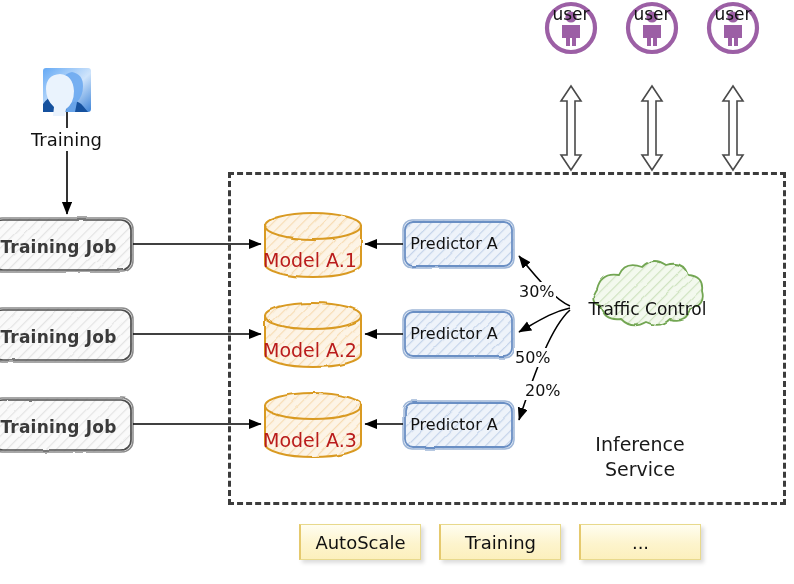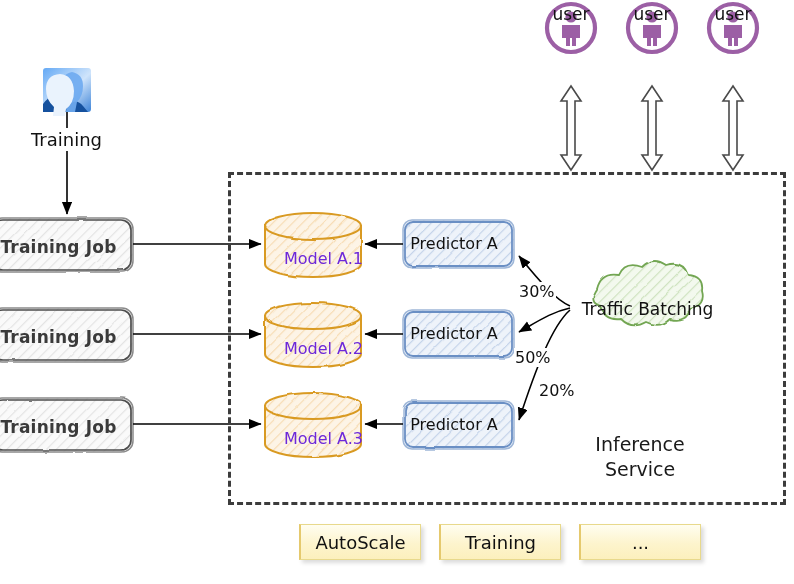--- a/index.html
+++ b/index.html
@@ -69,23 +69,23 @@
   }
   .tj1 { left: -8px; top: 218px; }
   .tj2 { left: -8px; top: 308px; }
   .tj3 { left: -8px; top: 398px; }
 
   
   .model { width: 100px; height: 60px; }
   .model-label {
     position: absolute;
     left: 0; top: 34px; width: 100px;
-    text-align: right;
-    font-size: 16px;
-    color: #6d28d9;
+    text-align: left;
+    font-size: 19px;
+    color: #b91c1c;
   }
   .m1 { left: 263px; top: 215px; }
   .m2 { left: 263px; top: 305px; }
   .m3 { left: 263px; top: 395px; }
 
   
   .pred { width: 116px; height: 52px; }
   .pred-label {
     position: absolute;
     left: 0; top: 0; width: 104px; height: 48px;
@@ -109,21 +109,21 @@
 
   
   .pct {
     font-size: 16px;
     color: #111;
     background: #fff;
     padding: 0 1px;
   }
   .pct1 { left: 518px; top: 258px; margin-top: 24px; }
   .pct2 { left: 514px; top: 303px; margin-top: 45px; }
-  .pct3 { left: 538px; top: 381px; }
+  .pct3 { left: 524px; top: 381px; }
 
   
   .feat {
     height: 36px;
     background: linear-gradient(180deg,#fffdf0 0%,#fdf4cd 55%,#fcf0bd 100%);
     border: 1px solid #e8d98c;
     border-left: 2px solid #e5c96d;
     box-shadow: 3px 3px 4px rgba(0,0,0,.14);
     display: flex; align-items: center; justify-content: center;
     font-size: 18px;
@@ -316,21 +316,21 @@
   <div class="pred-label">Predictor A</div>
 </div>
 <div class="abs pred p2">
   <div class="pred-label">Predictor A</div>
 </div>
 <div class="abs pred p3">
   <div class="pred-label">Predictor A</div>
 </div>
 
 <div class="abs cloud">
-  <div class="cloud-label">Traffic Batching</div>
+  <div class="cloud-label">Traffic Control</div>
 </div>
 
 <div class="abs pct pct1">30%</div>
 <div class="abs pct pct2">50%</div>
 <div class="abs pct pct3">20%</div>
 
 <div class="abs feat f1">AutoScale</div>
 <div class="abs feat f2">Training</div>
 <div class="abs feat f3">...</div>
 

